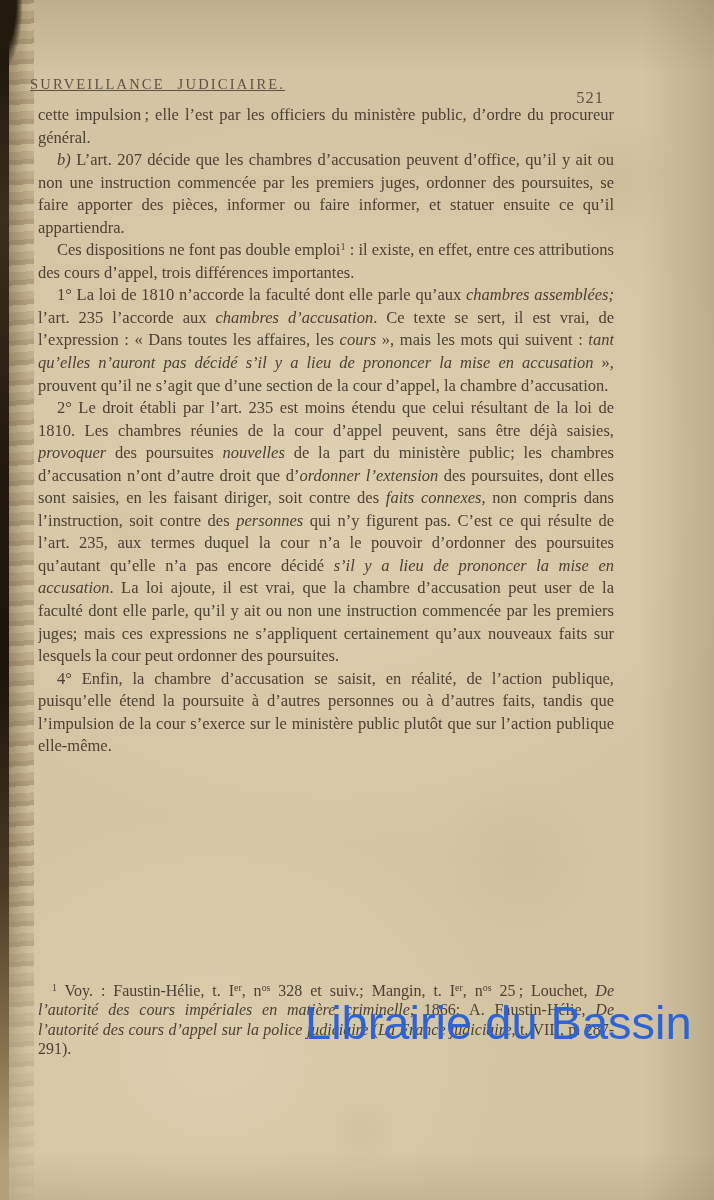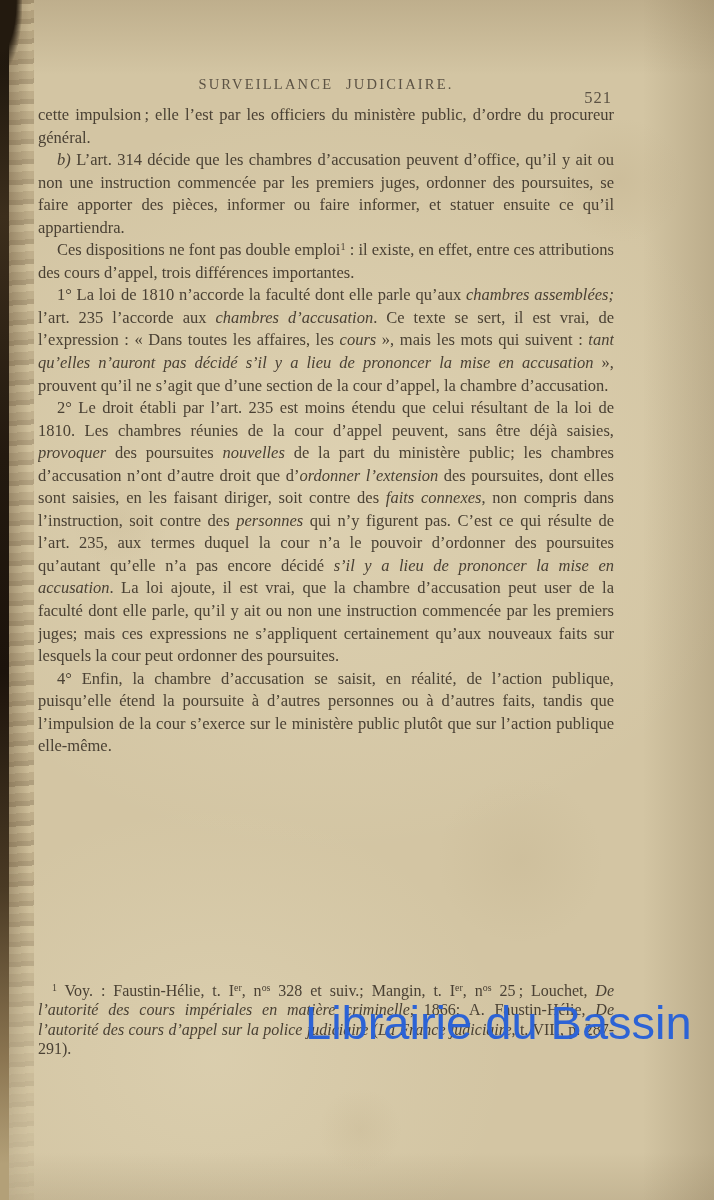--- a/index.html
+++ b/index.html
@@ -41,23 +41,23 @@
         rgba(198,180,140,0.38) 5px 12px,
         rgba(148,126,88,0.32) 12px 20px);
     -webkit-mask-image:linear-gradient(to bottom,#000 72%,rgba(0,0,0,0.18));
     mask-image:linear-gradient(to bottom,#000 72%,rgba(0,0,0,0.18));
   }
   .corner-shadow{
     position:absolute;left:0;top:0;width:22px;height:70px;
     background:radial-gradient(ellipse at 0 0, #231a0f 52%, rgba(35,26,15,0) 74%);
   }
   .running-header{
-    position:absolute;left:38px;top:76px;width:576px;height:20px;
+    position:absolute;left:30px;top:76px;width:576px;height:20px;
     font-size:14.5px;letter-spacing:2.2px;word-spacing:7px;
-    color:#5b5244;text-align:center;
+    color:#5b5244;text-align:left;text-decoration:underline;
   }
   .page-number{
     position:absolute;right:2px;top:-1px;
     font-size:16.5px;letter-spacing:1px;word-spacing:normal;margin-top:13px;
   }
   .body-text{
     position:absolute;left:38px;top:104px;width:576px;height:868px;
     overflow:hidden;
     font-size:16.5px;line-height:22.55px;
     text-align:justify;
@@ -86,21 +86,21 @@
   <div class="page-edges"></div>
   <div class="corner-shadow"></div>
 
   <div class="running-header" style="color: rgb(91, 82, 68);">
     <span>SURVEILLANCE JUDICIAIRE.</span>
     <span class="page-number">521</span>
   </div>
 
   <div class="body-text">
       <p class=""><span>cette impulsion ; elle l’est par les officiers du ministère public, d’ordre du procureur général.</span></p>
-      <p class="ind"><span class="it">b) </span><span>L’art. 314 décide que les chambres d’accusation peuvent d’office, qu’il y ait ou non une instruction commencée par les premiers juges, ordonner des poursuites, se faire apporter des pièces, informer ou faire informer, et statuer ensuite ce qu’il appartiendra.</span></p>
+      <p class="ind"><span class="it">b) </span><span>L’art. 207 décide que les chambres d’accusation peuvent d’office, qu’il y ait ou non une instruction commencée par les premiers juges, ordonner des poursuites, se faire apporter des pièces, informer ou faire informer, et statuer ensuite ce qu’il appartiendra.</span></p>
       <p class="ind"><span>Ces dispositions ne font pas double emploi</span><span class="sup">1</span><span> : il existe, en effet, entre ces attributions des cours d’appel, trois différences importantes.</span></p>
       <p class="ind"><span>1° La loi de 1810 n’accorde la faculté dont elle parle qu’aux </span><span class="it">chambres assemblées;</span><span> l’art. 235 l’accorde aux </span><span class="it">chambres d’accusation</span><span>. Ce texte se sert, il est vrai, de l’expression : « Dans toutes les affaires, les </span><span class="it">cours</span><span> », mais les mots qui suivent : </span><span class="it">tant qu’elles n’auront pas décidé s’il y a lieu de prononcer la mise en accusation</span><span> », prouvent qu’il ne s’agit que d’une section de la cour d’appel, la chambre d’accusation.</span></p>
       <p class="ind"><span>2° Le droit établi par l’art. 235 est moins étendu que celui résultant de la loi de 1810. Les chambres réunies de la cour d’appel peuvent, sans être déjà saisies, </span><span class="it">provoquer</span><span> des poursuites </span><span class="it">nouvelles</span><span> de la part du ministère public; les chambres d’accusation n’ont d’autre droit que d’</span><span class="it">ordonner l’extension</span><span> des poursuites, dont elles sont saisies, en les faisant diriger, soit contre des </span><span class="it">faits connexes</span><span>, non compris dans l’instruction, soit contre des </span><span class="it">personnes</span><span> qui n’y figurent pas. C’est ce qui résulte de l’art. 235, aux termes duquel la cour n’a le pouvoir d’ordonner des poursuites qu’autant qu’elle n’a pas encore décidé </span><span class="it">s’il y a lieu de prononcer la mise en accusation</span><span>. La loi ajoute, il est vrai, que la chambre d’accusation peut user de la faculté dont elle parle, qu’il y ait ou non une instruction commencée par les premiers juges; mais ces expressions ne s’appliquent certainement qu’aux nouveaux faits sur lesquels la cour peut ordonner des poursuites.</span></p>
       <p class="ind"><span>4° Enfin, la chambre d’accusation se saisit, en réalité, de l’action publique, puisqu’elle étend la poursuite à d’autres personnes ou à d’autres faits, tandis que l’impulsion de la cour s’exerce sur le ministère public plutôt que sur l’action publique elle-même.</span></p>
     </div>
 
   <div class="footnote"><span class="sup">1</span><span> Voy. : Faustin-Hélie, t. I</span><span class="sup">er</span><span>, n</span><span class="sup">os</span><span> 328 et suiv.; Mangin, t. I</span><span class="sup">er</span><span>, n</span><span class="sup">os</span><span> 25 ; Louchet, </span><span class="it">De l’autorité des cours impériales en matière criminelle</span><span>, 1866; A. Faustin-Hélie, </span><span class="it">De l’autorité des cours d’appel sur la police judiciaire</span><span> (</span><span class="it">La France judiciaire</span><span>, t. VIII, p. 287-291).</span></div>
 
   <div class="watermark" style="color: rgb(44, 99, 214);">Librairie du Bassin</div>
 </div>

